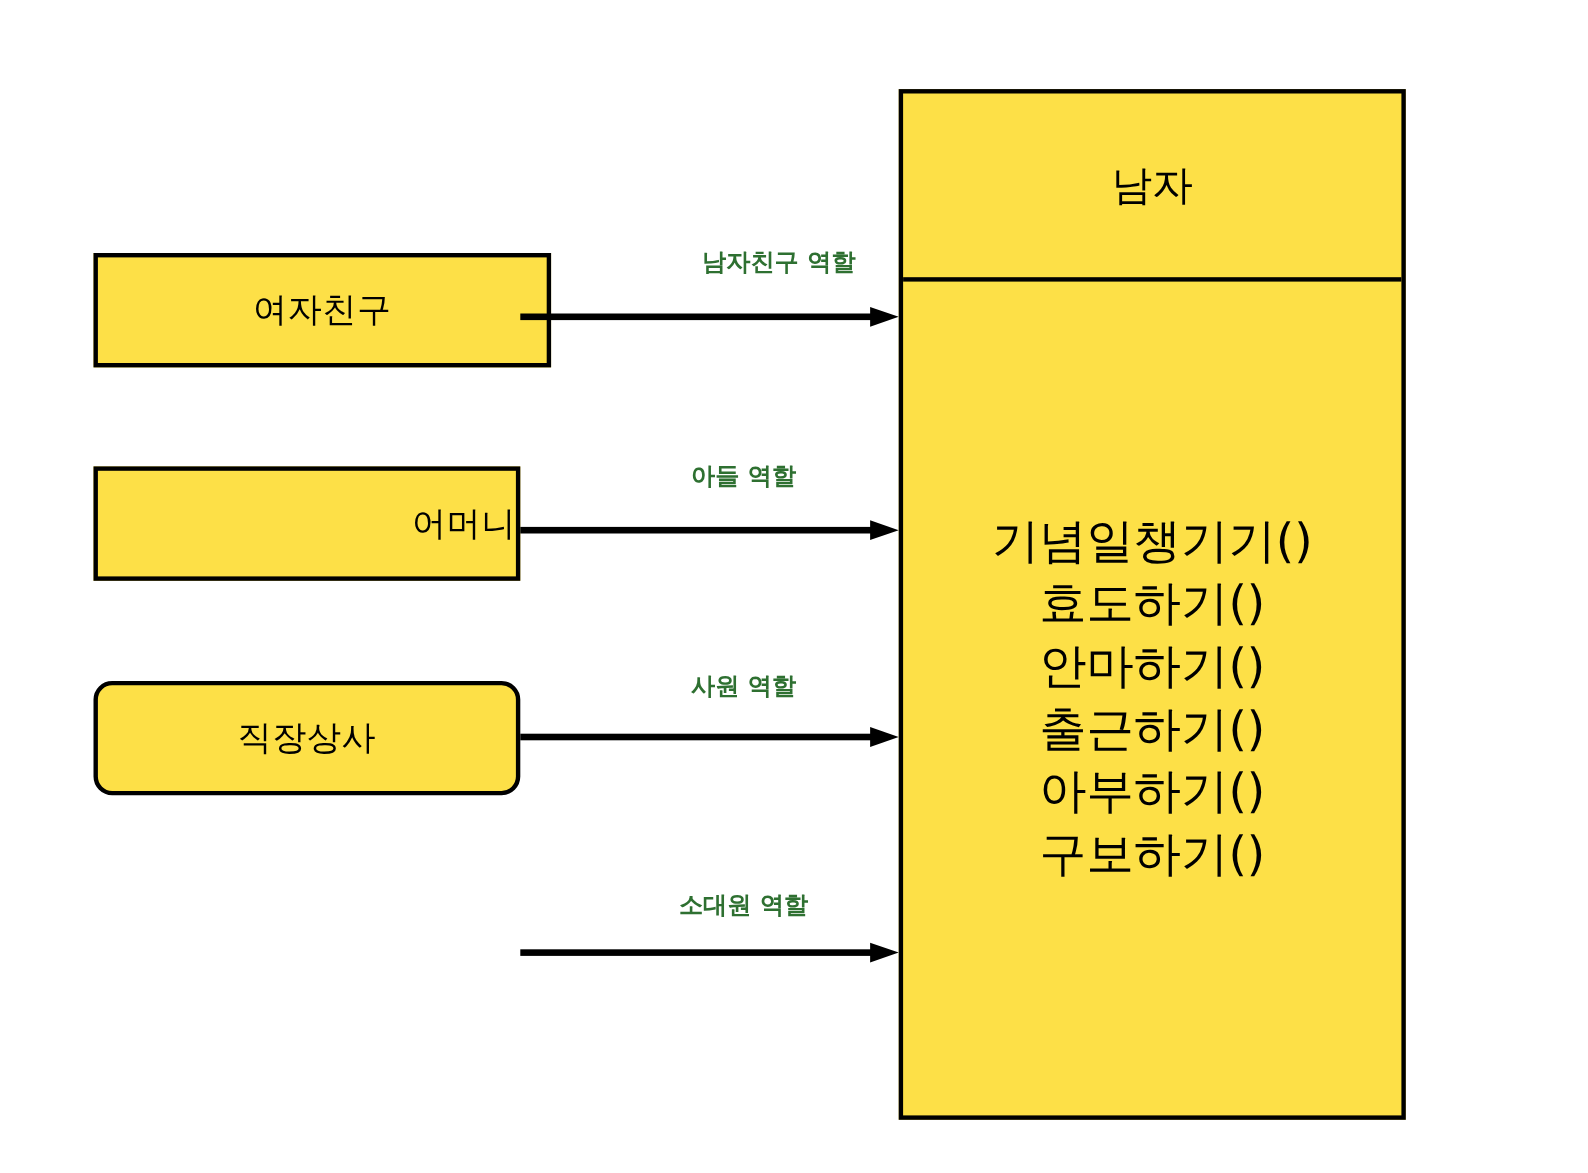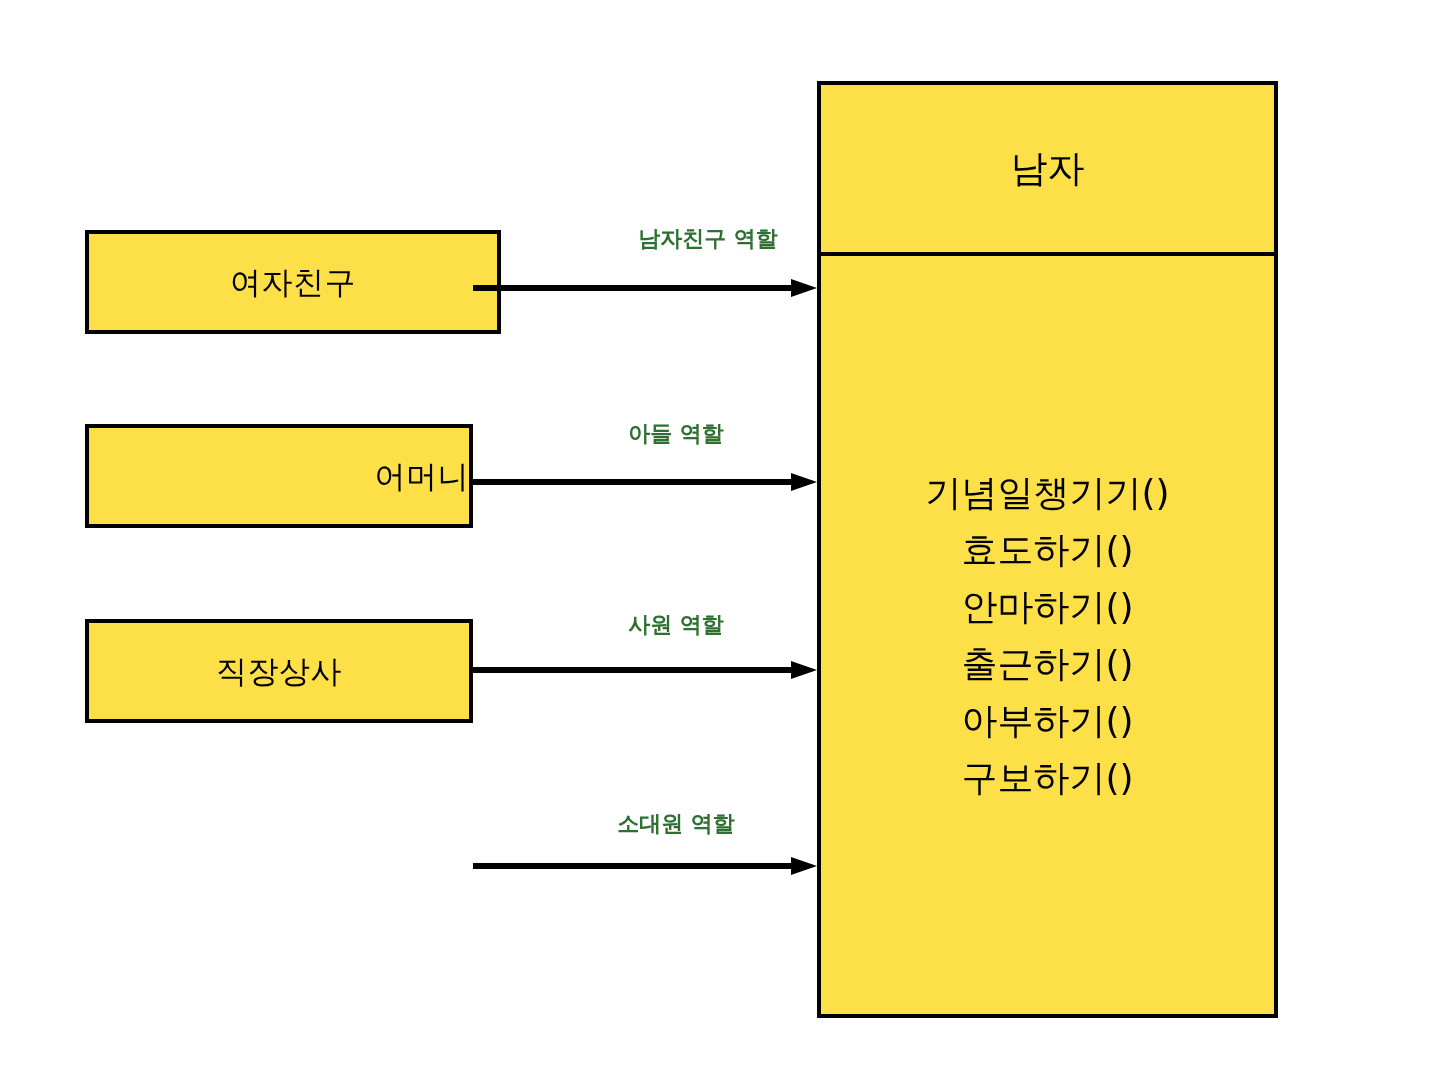--- a/index.html
+++ b/index.html
@@ -71,21 +71,21 @@
     left: 0;
     top: 171px;
     right: 0;
     bottom: 0;
     display: flex;
     flex-direction: column;
     align-items: center;
     justify-content: center;
   }
   .method-item {
-    font-size: 36px;
+    font-size: 43px;
     color: #000000;
     line-height: 57px;
     white-space: nowrap;
     text-align: left;
   }
 
   
   .arrow {
     position: absolute;
     height: 18px;
@@ -153,21 +153,21 @@
 
   <div class="box actor-box" style="left:85px; top:424px; width:388px; height:104px;justify-content:flex-end;">
     <span class="actor-label">어머니</span>
   </div>
   <div class="arrow" style="top:473px;">
     <div class="arrow-line"></div>
     <div class="arrow-head"></div>
   </div>
   <div class="arrow-label" style="left:676px; top:423px;">아들 역할</div>
 
-  <div class="box actor-box" style="left:85px; top:619px; width:388px; height:104px;">
+  <div class="box actor-box" style="left:85px; top:619px; width:388px; height:104px;border-radius:17px;">
     <span class="actor-label">직장상사</span>
   </div>
   <div class="arrow" style="top:661px;">
     <div class="arrow-line"></div>
     <div class="arrow-head"></div>
   </div>
   <div class="arrow-label" style="left:676px; top:614px;">사원 역할</div>
 
   <div class="arrow" style="top:857px;">
     <div class="arrow-line"></div>

